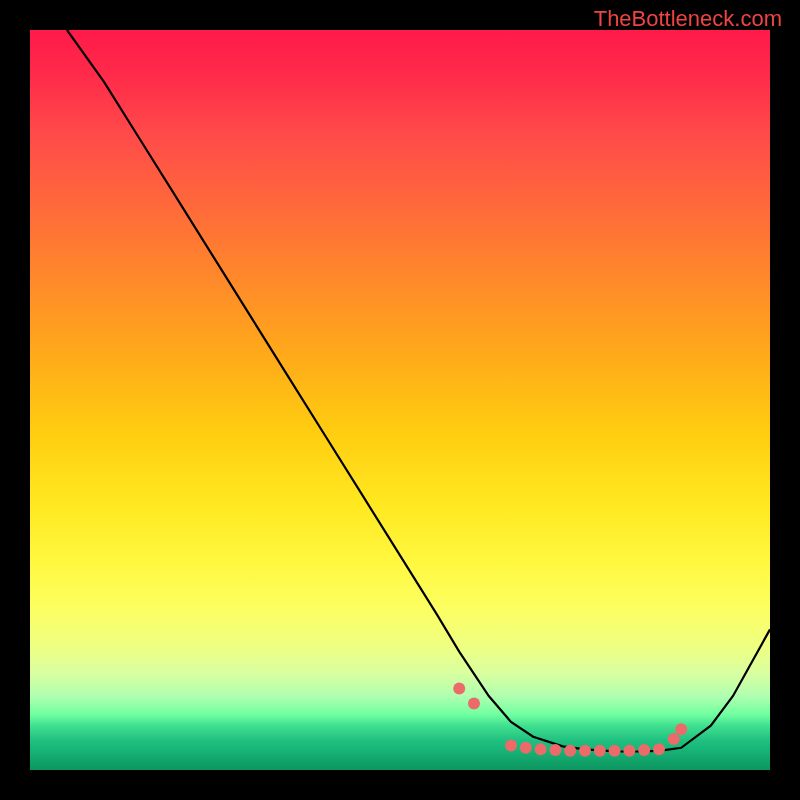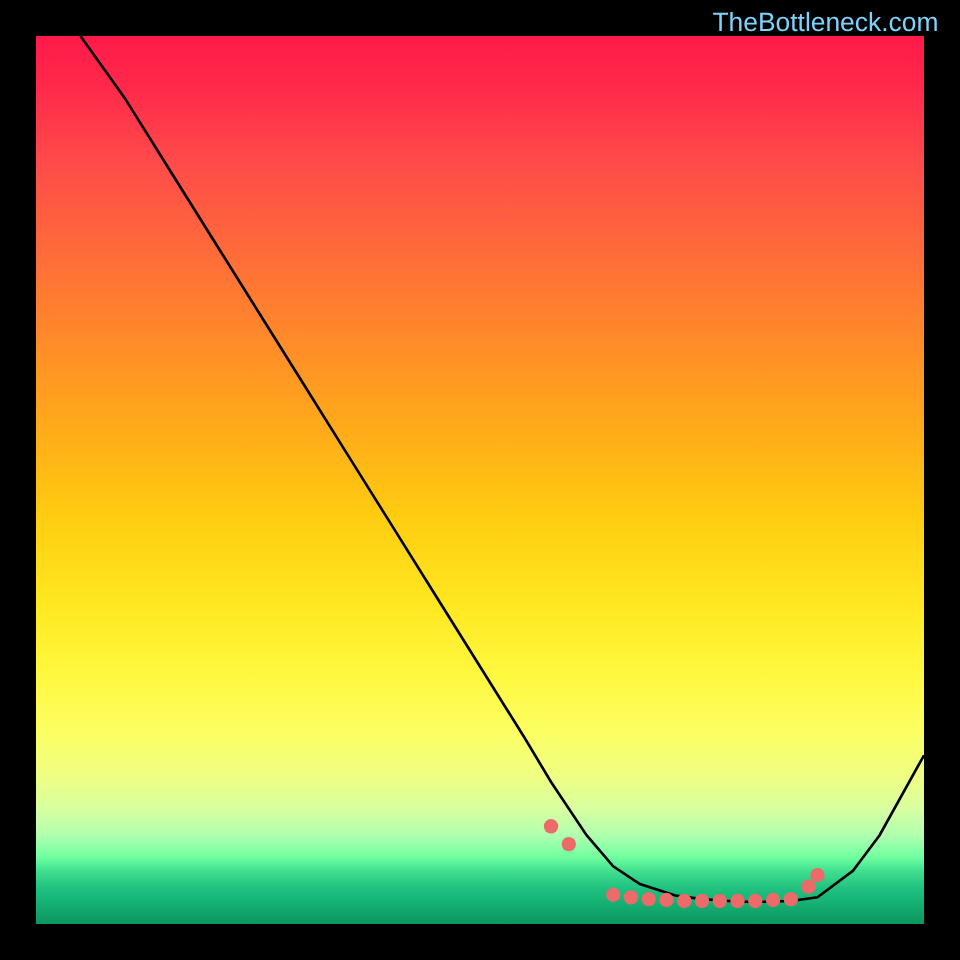--- a/index.html
+++ b/index.html
@@ -7,21 +7,21 @@
     width: 800px;
     height: 800px;
     background: #000;
     position: relative;
     font-family: Arial, sans-serif;
   }
   .watermark {
     position: absolute;
     top: 6px;
     right: 18px;
-    color: #7dd3fc;
+    color: #ef4444;
     font-size: 22px;
     font-weight: 500;
     z-index: 10;
   }
   .plot-area {
     position: absolute;
     left: 30px;
     top: 30px;
     width: 740px;
     height: 740px;

